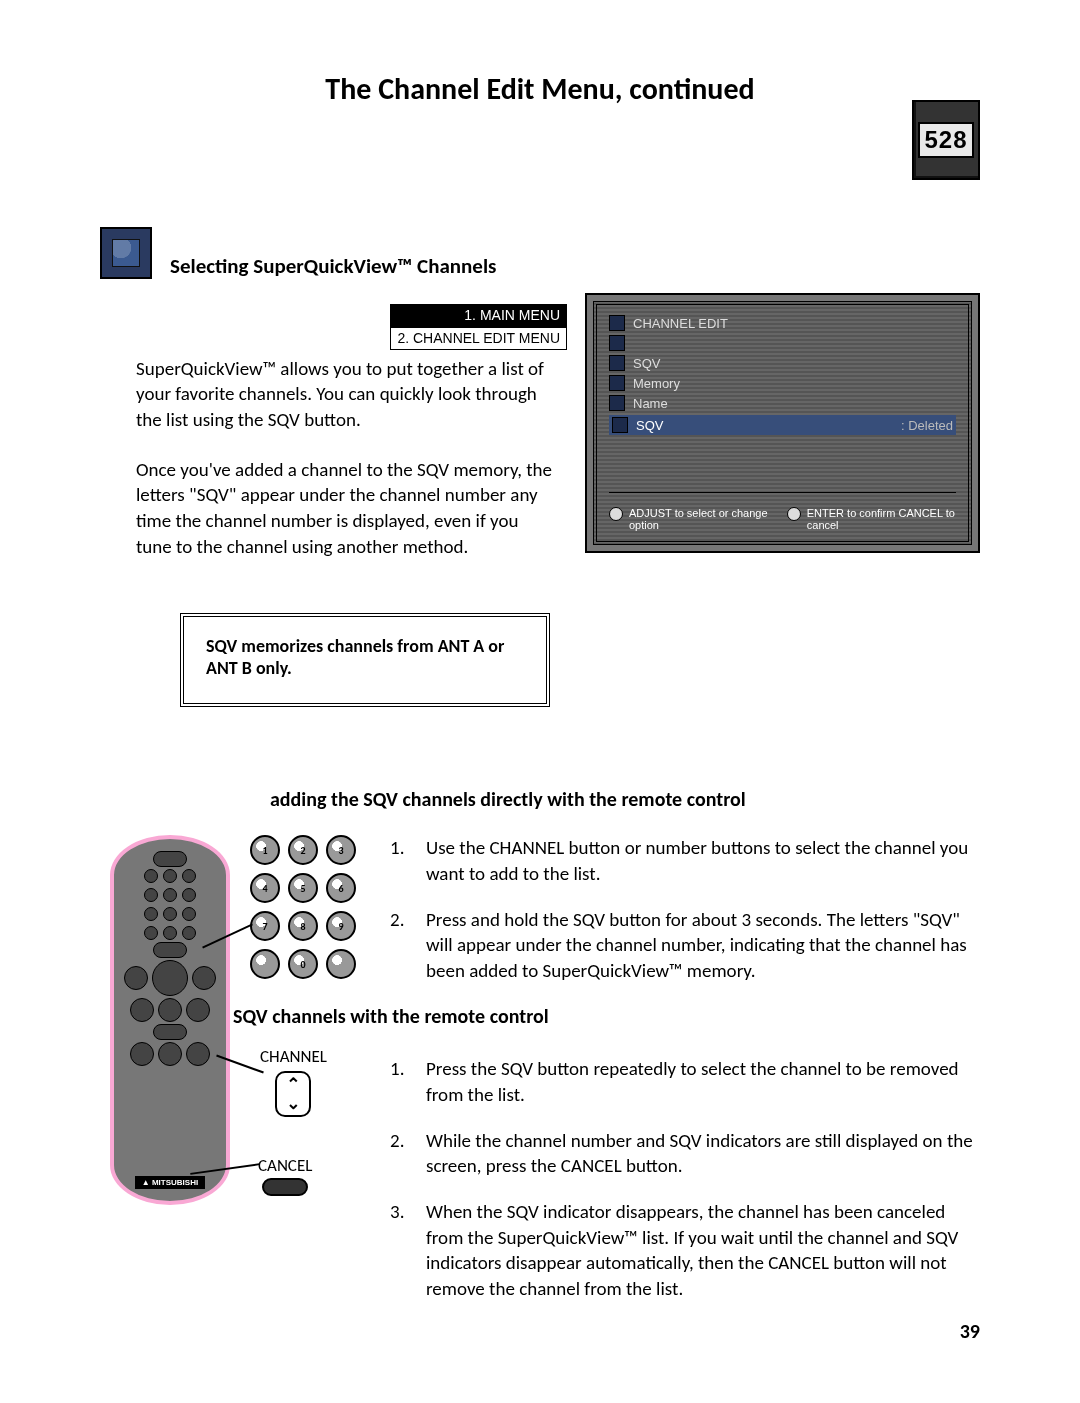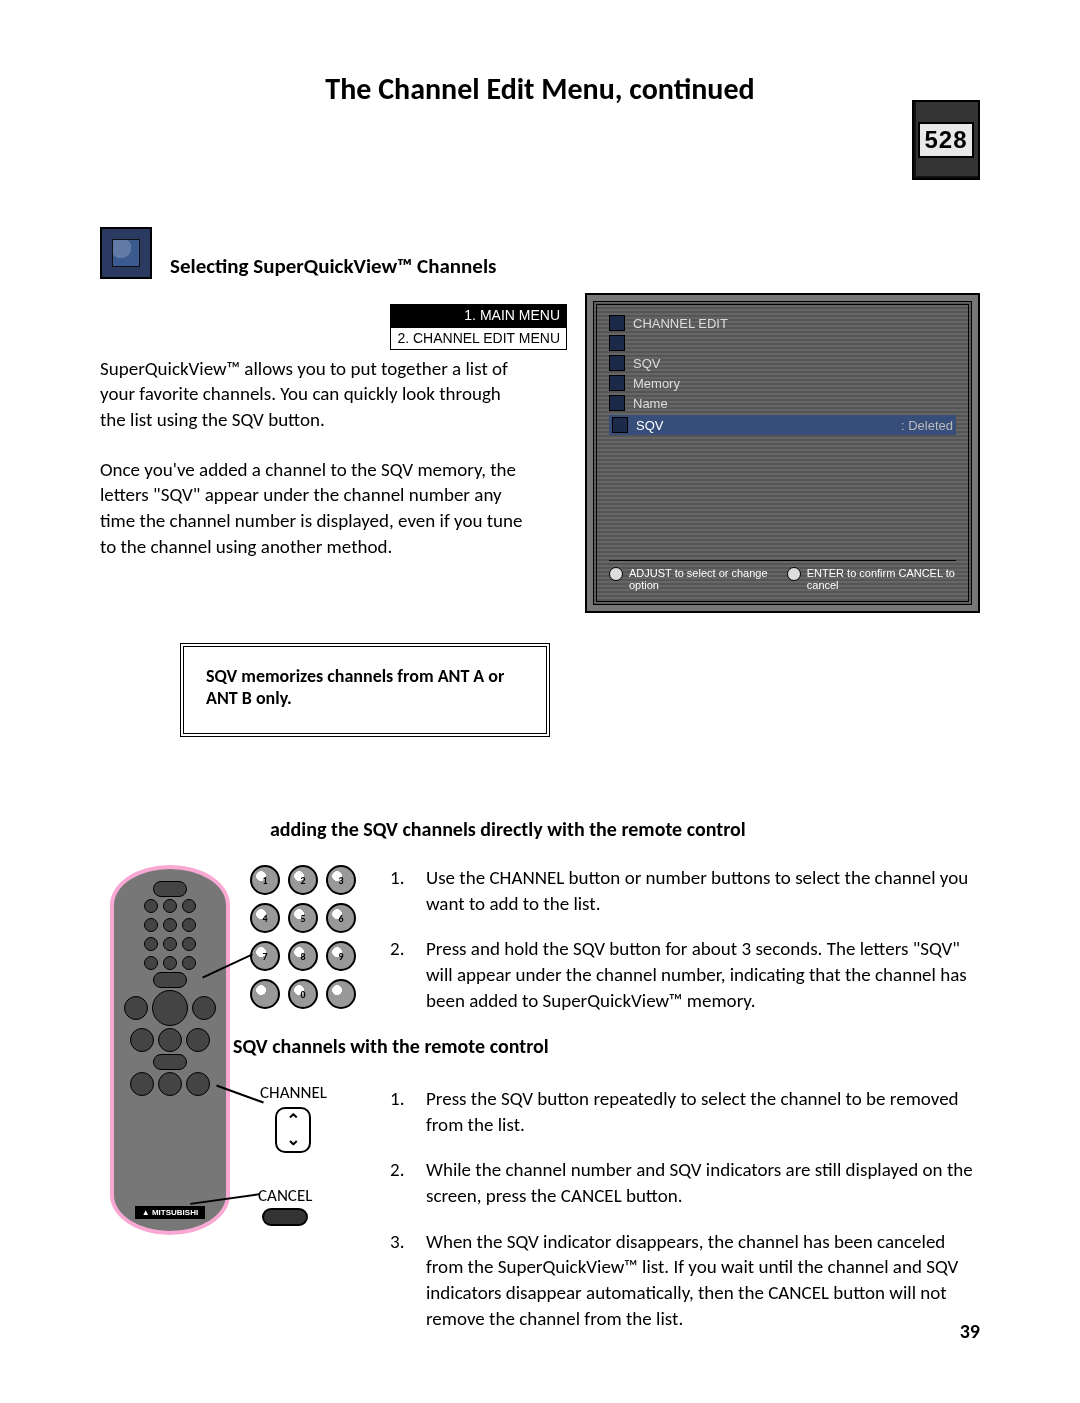--- a/index.html
+++ b/index.html
@@ -86,25 +86,25 @@
     font-size:14px;
     padding:1px 6px;
     border:1px solid #000;
     background:#fff;
     color:#000;
   }
   .bc-line.active{
     background:#000;
     color:#fff;
   }
-  .para { margin-bottom: 24px; max-width: 430px;}
+  .para { margin-bottom: 24px; max-width: 430px; margin-left: 36px;}
 
   .screenshot {
     width: 395px;
-    height: 320px;
+    height: 260px;
     background: #777;
     border: 2px solid #000;
     padding:6px;
     display:flex;
     flex-direction:column;
   }
   .scr-inner{
     flex:1;
     border:4px double #000;
     padding:10px 12px;
@@ -121,21 +121,21 @@
   .scr-ic{ width:16px;height:16px;background:#1c2a4a;border:1px solid #000;}
   .scr-row.hl{ background:#374e7a; padding:2px 3px;}
   .scr-row.hl .scr-label{ color:#fff;}
   .scr-value{ margin-left:auto; color:#bbb;}
   .scr-foot{
     margin-top:auto;
     display:flex;
     gap:18px;
     font-size:11px;
     color:#fff;
-    padding-top:6px;
+    padding-top:14px;
     border-top:1px solid #000;
   }
   .scr-foot .left, .scr-foot .right{ display:flex; gap:6px; align-items:flex-start;}
   .pill{ width:14px;height:14px;border-radius:50%;background:#ddd;border:1px solid #000;flex:none;}
 
   .important-box{
     width: 370px;
     border: 4px double #000;
     padding: 18px 22px 24px 22px;
     margin-top: 30px;
@@ -216,21 +216,21 @@
   }
   .keypad-detail div{
     width:30px;height:30px;border-radius:50%;
     background:radial-gradient(circle at 35% 35%, #fff 0 20%, #999 21% 100%);
     border:2px solid #000;
     font-size:10px;font-weight:700;
     display:flex;align-items:center;justify-content:center;
   }
   .channel-label{
     position:absolute;
-    top:217px; left:160px;
+    top:211px; left:160px;
     font-size:17px;
     display:flex;
     flex-direction:column;
     align-items:center;
     gap:4px;
   }
   .chbox{
     width:36px;height:46px;border:2px solid #000;border-radius:10px;
     display:flex;flex-direction:column;align-items:center;justify-content:space-between;
     padding:3px 0;

